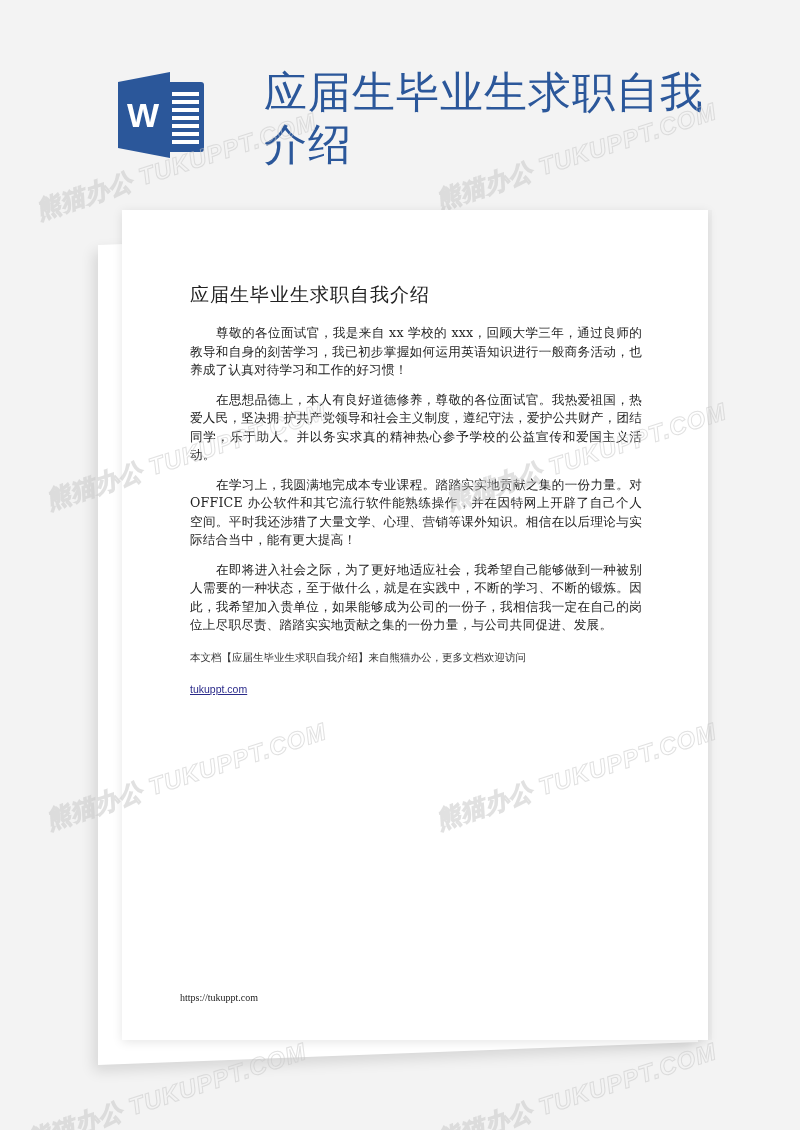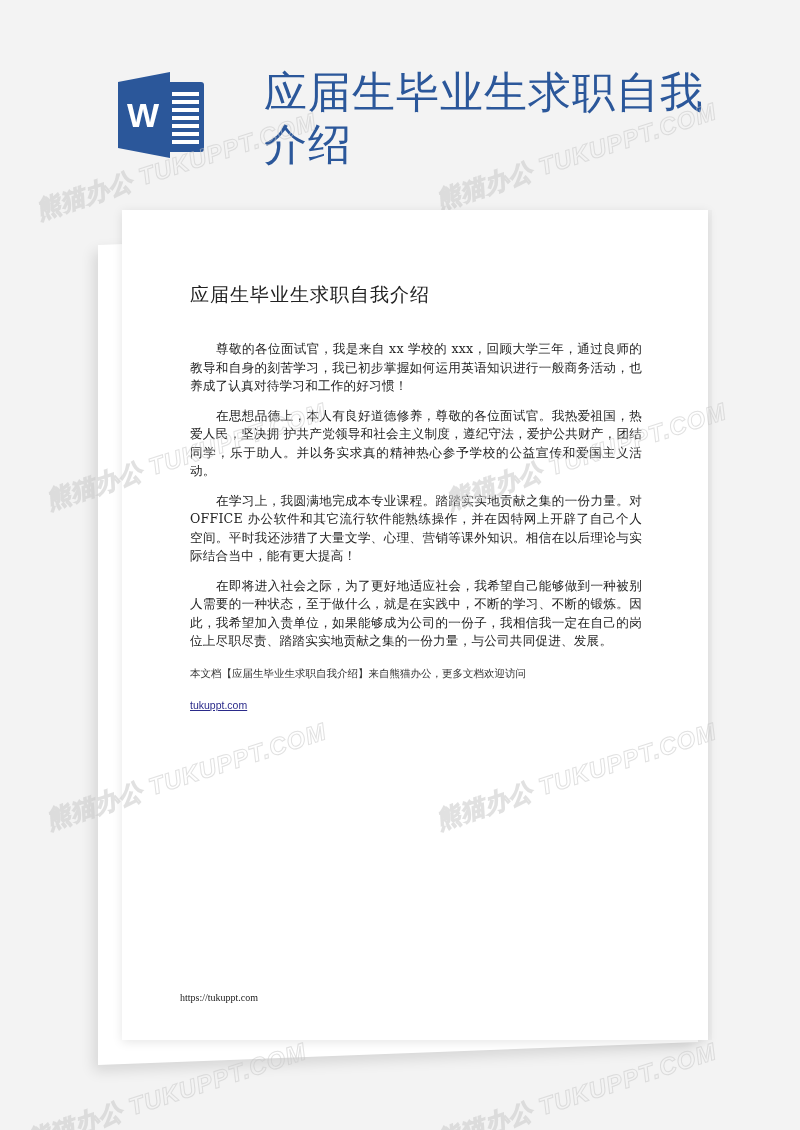--- a/index.html
+++ b/index.html
@@ -23,21 +23,21 @@
     }
     .front-page {
       position: absolute; left: 122px; top: 210px; width: 586px; height: 830px;
       background: #fff;
       box-shadow: 0 2px 10px rgba(0,0,0,0.10), 4px 0 0 #eeeeee;
     }
     .doc-title {
       position: absolute; left: 68px; top: 72px;
       font-size: 19px; color: #222; letter-spacing: 1px;
     }
-    .doc-body { position: absolute; left: 68px; top: 130px; width: 452px; }
+    .doc-body { position: absolute; left: 68px; top: 114px; width: 452px; }
     .para {
       margin: 0 0 11px 0; text-indent: 26px;
       font-size: 12.6px; line-height: 18.5px; color: #1e1e1e;
       text-align: justify; letter-spacing: 0.2px;
     }
     .footer-note {
       font-size: 10.5px; color: #333; line-height: 14px; margin-top: 15px;
     }
     .footer-link {
       font-family: "Liberation Sans", sans-serif;

